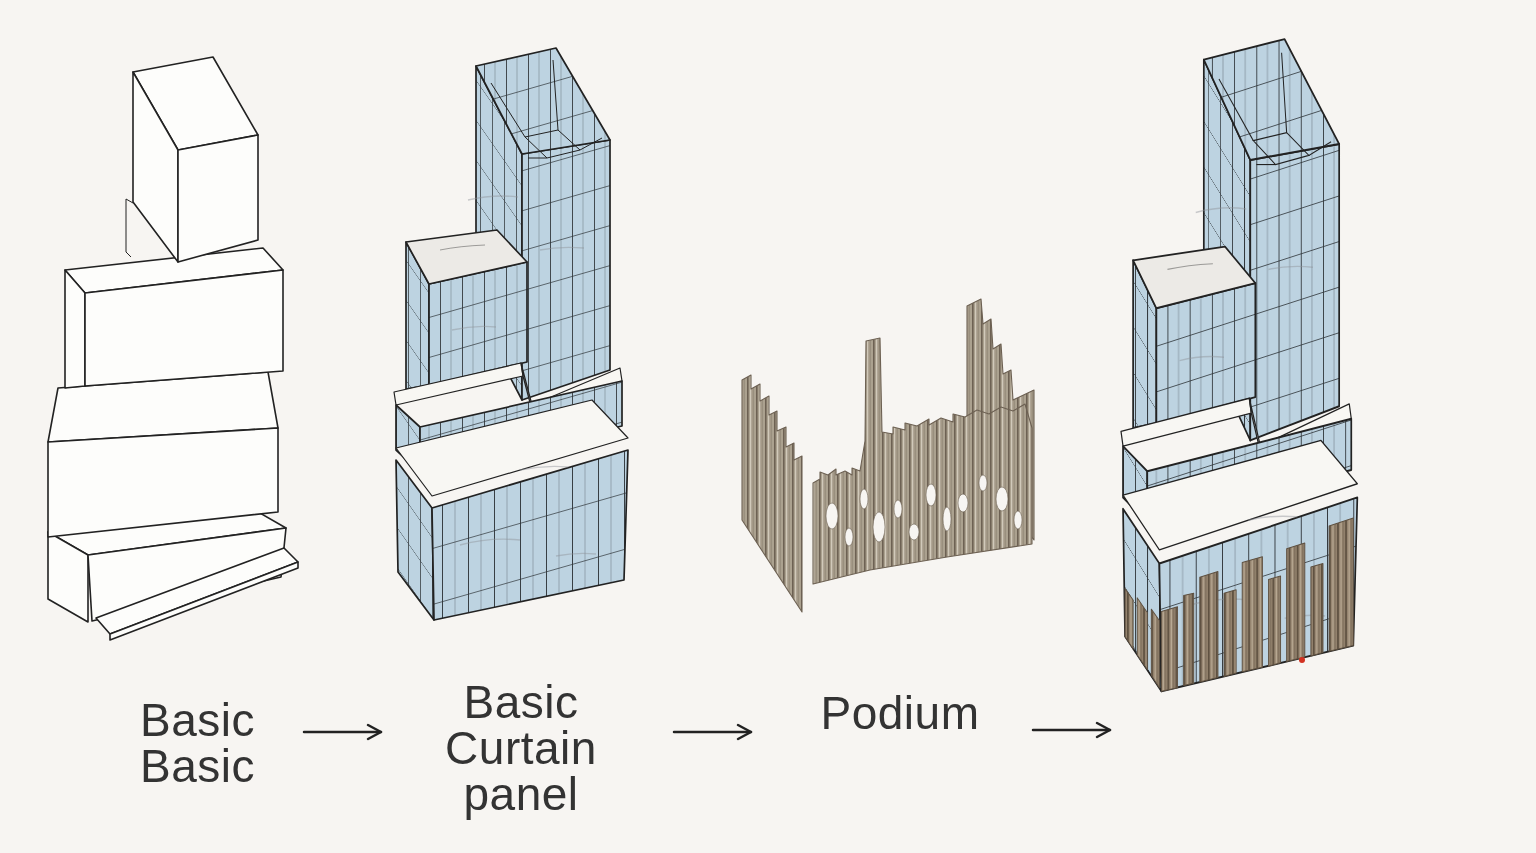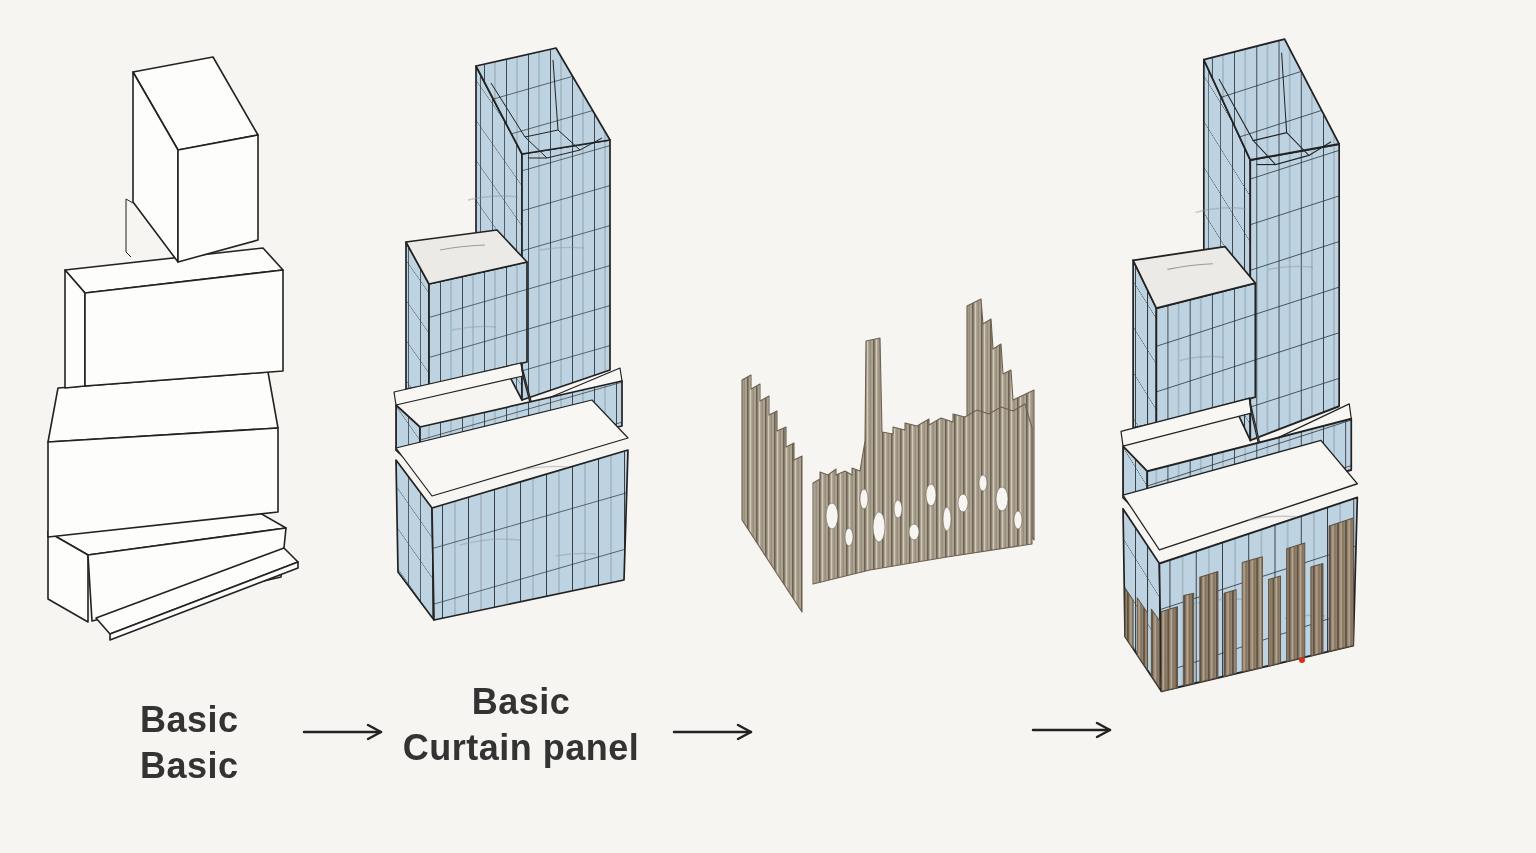--- a/index.html
+++ b/index.html
@@ -27,21 +27,21 @@
   .patw-bg{fill:var(--c-wood);}
   .patw-d {stroke:var(--c-wood_dark);}
   .patw-l {stroke:var(--c-wood_light);}
   .patwb-bg{fill:var(--c-wood_combine);}
   .patwb-d{stroke:var(--c-wood_combine_dark);}
   .patwb-l{stroke:var(--c-wood_combine_light);}
 
   
   .label{
     position:absolute;
-    font-size:36px;font-weight:700;
+    font-size:46px;font-weight:400;
     color:var(--c-label_text,#333);
     line-height:46px;letter-spacing:.5px;
   }
   .label span{display:block;}
   .lbl-center{text-align:center;}
   .arrow{position:absolute;width:86px;height:20px;}
   .arrow svg{display:block;}
   .arrow line,.arrow polyline{stroke:var(--c-ink);stroke-width:2.5;fill:none;stroke-linecap:round;stroke-linejoin:round;}
   #red-dot{
     position:absolute;left:1299px;top:657px;width:6px;height:6px;border-radius:50%;
@@ -216,20 +216,21 @@
   </div>
 
   <div class="arrow" style="left:672px;top:722px;">
     <svg width="86" height="20" viewBox="0 0 86 20">
       <line x1="2" y1="10" x2="79" y2="10"></line>
       <polyline points="66,3 79,10 66,17"></polyline>
     </svg>
   </div>
 
   <div class="label lbl-center" style="left:790px;top:690px;width:220px;">
+    <span>Podium</span>
   </div>
 
   <div class="arrow" style="left:1031px;top:720px;">
     <svg width="86" height="20" viewBox="0 0 86 20">
       <line x1="2" y1="10" x2="79" y2="10"></line>
       <polyline points="66,3 79,10 66,17"></polyline>
     </svg>
   </div>
 
 

